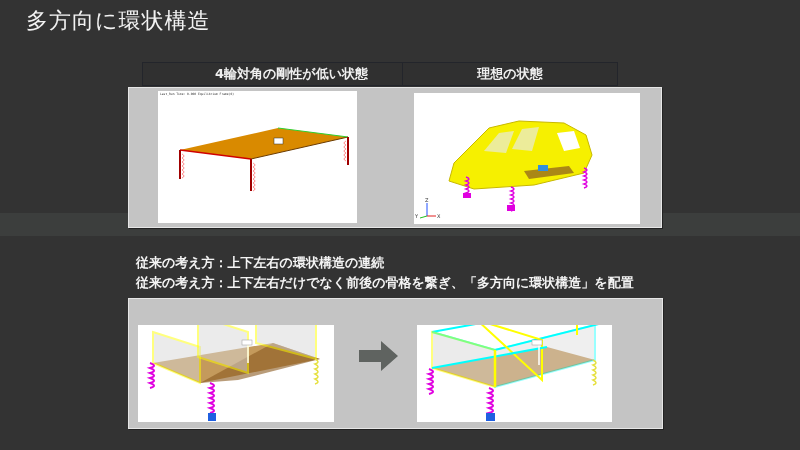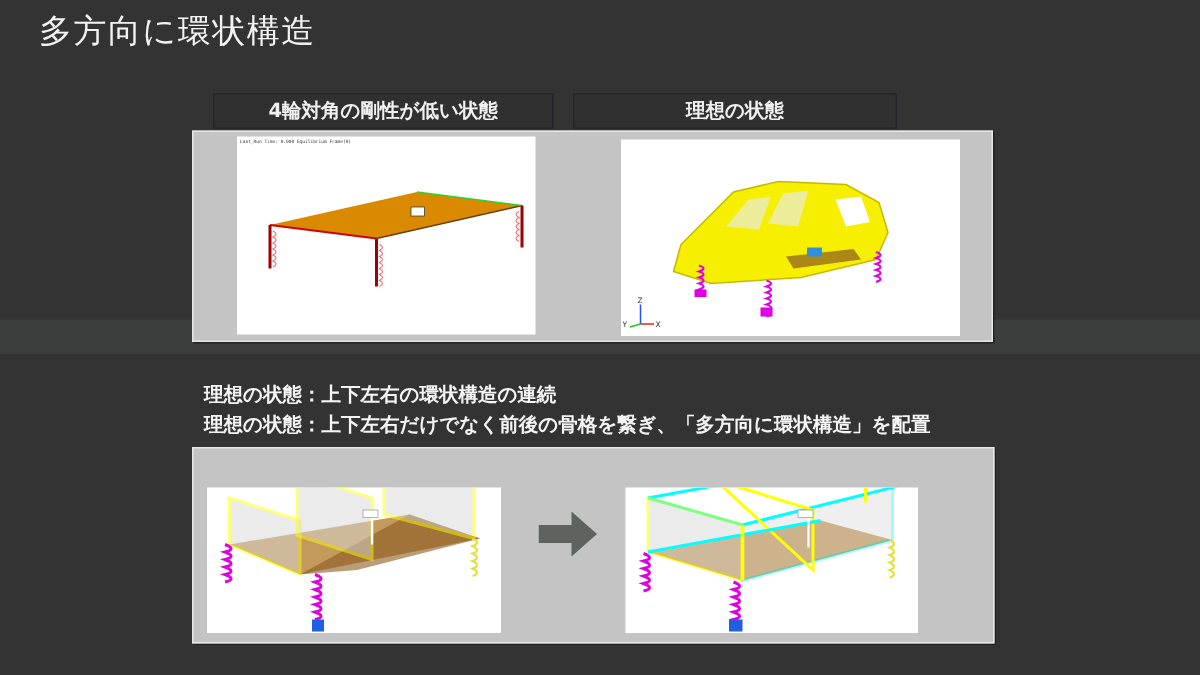--- a/index.html
+++ b/index.html
@@ -22,22 +22,22 @@
   .sim-header { position:absolute; left:2px; top:1px; font-size:3px; color:#333; font-family:"DejaVu Sans Mono",monospace; }
   svg { display:block; }
 </style>
 </head>
 <body>
 
 <div class="band"></div>
 
 <div class="title">多方向に環状構造</div>
 
-<div class="label-box" style="left:142px;width:225px;">4輪対角の剛性が低い状態</div>
-<div class="label-box" style="left:382px;width:214px;">理想の状態</div>
+<div class="label-box" style="left:142px;width:225px;padding-left:36px;">4輪対角の剛性が低い状態</div>
+<div class="label-box" style="left:402px;width:214px;">理想の状態</div>
 
 <div class="panel" style="left:128px;top:87px;width:532px;height:139px;">
   <div class="img" style="left:29px;top:3px;width:199px;height:132px;">
     <div class="sim-header">Last_Run  Time: 0.000  Equilibrium  Frame(0)</div>
     <svg width="199" height="132" viewBox="0 0 199 132">
       <polygon points="22,59 120,37 190,46 93,68" fill="#d98a00"></polygon>
       <line x1="22" y1="59" x2="93" y2="68" stroke="#d00000" stroke-width="1.5"></line>
       <line x1="93" y1="68" x2="190" y2="46" stroke="#6b3b00" stroke-width="1"></line>
       <line x1="120" y1="37" x2="190" y2="46" stroke="#30d030" stroke-width="1"></line>
       <rect x="116" y="47" width="9" height="6" fill="#fff" stroke="#333" stroke-width="0.5"></rect>
@@ -71,22 +71,22 @@
         <line x1="13" y1="123" x2="22" y2="123" stroke="#e02020" stroke-width="1"></line>
         <line x1="13" y1="123" x2="6" y2="125" stroke="#20c020" stroke-width="1"></line>
         <text x="11" y="109" font-size="5" fill="#333" font-family="DejaVu Sans, sans-serif">Z</text>
         <text x="23" y="125" font-size="5" fill="#333" font-family="DejaVu Sans, sans-serif">X</text>
         <text x="1" y="125" font-size="5" fill="#333" font-family="DejaVu Sans, sans-serif">Y</text>
       </g>
     </svg>
   </div>
 </div>
 
-<div class="caption" style="top:254px;">理想の状態：上下左右の環状構造の連続</div>
-<div class="caption" style="top:274px;">理想の状態：上下左右だけでなく前後の骨格を繋ぎ、「多方向に環状構造」を配置</div>
+<div class="caption" style="top:254px;">従来の考え方：上下左右の環状構造の連続</div>
+<div class="caption" style="top:274px;">従来の考え方：上下左右だけでなく前後の骨格を繋ぎ、「多方向に環状構造」を配置</div>
 
 <div class="panel" style="left:128px;top:298px;width:533px;height:129px;">
   <div class="img" style="left:9px;top:26px;width:196px;height:97px;">
     <svg width="196" height="97" viewBox="0 0 196 97">
       <polygon points="15,38 135,18 182,34 62,58" fill="#c49a5c"></polygon>
       <polygon points="62,58 135,18 182,34 100,55" fill="#8a5a20" opacity="0.6"></polygon>
       <polygon points="15,7 62,22 62,58 15,38" fill="#d8d8d8" opacity="0.5" stroke="#ffff00" stroke-width="2"></polygon>
       <polygon points="60,-9 110,7 110,48 60,32" fill="#d8d8d8" opacity="0.5" stroke="#ffff00" stroke-width="2"></polygon>
       <polygon points="118,-20 178,-3 178,34 118,18" fill="#d8d8d8" opacity="0.5" stroke="#ffff00" stroke-width="2"></polygon>
       <line x1="110" y1="20" x2="110" y2="38" stroke="#ffffff" stroke-width="1.5"></line>

